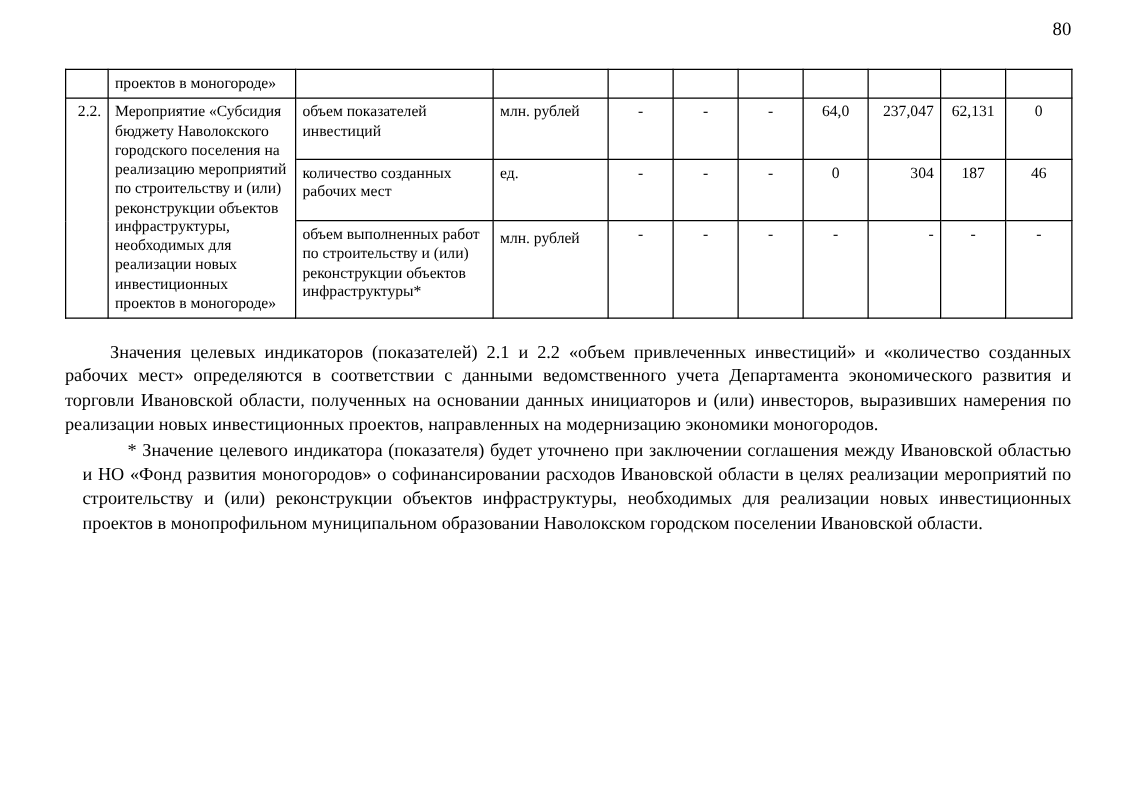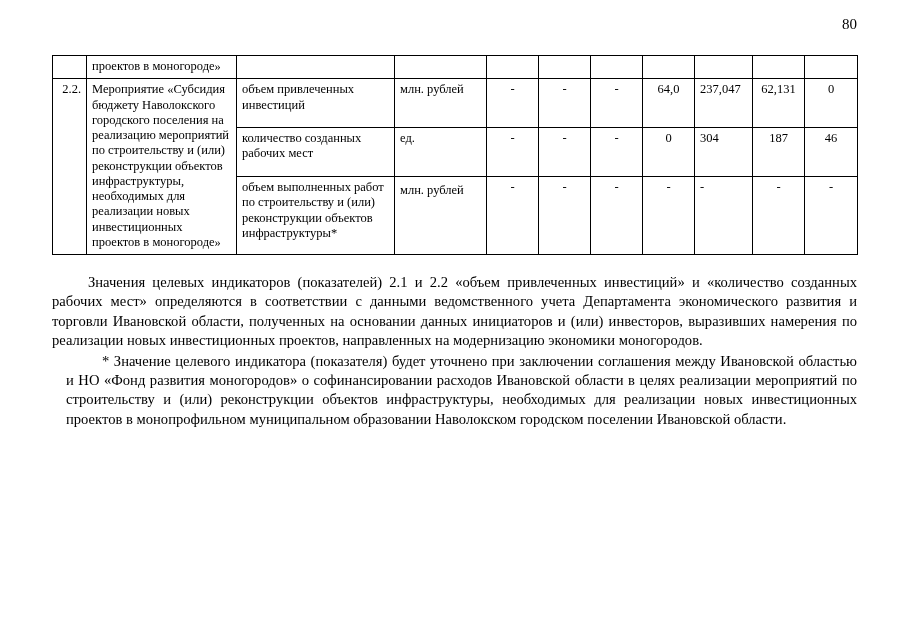--- a/index.html
+++ b/index.html
@@ -42,21 +42,21 @@
     border: 1px solid #000000;
     padding: 3px 5px 4px 5px;
     vertical-align: top;
     font-family: "Liberation Serif", serif;
   }
   td.c-num { width: 34px; text-align: right; vertical-align: top; }
   td.c-event { width: 150px; text-align: left; }
   td.c-ind { width: 158px; text-align: left; }
   td.c-unit { width: 92px; vertical-align: middle; }
   td.c-val { width: 52px; text-align: center; vertical-align: middle; }
-  td.c-val-w { width: 58px; text-align: left; vertical-align: middle; }
+  td.c-val-w { width: 58px; text-align: right; vertical-align: middle; }
   td.c-val-l { width: 62px; text-align: center; vertical-align: middle; }
 
   .top-row td { padding-top: 2px; padding-bottom: 2px; }
 
   .body-text {
     position: absolute;
     left: 52px;
     top: 273px;
     width: 805px;
     font-size: 14.6px;
@@ -106,21 +106,21 @@
         <td class="c-val"></td>
         <td class="c-val"></td>
         <td class="c-val-w"></td>
         <td class="c-val"></td>
         <td class="c-val-l"></td>
       </tr>
 
       <tr>
         <td class="c-num" rowspan="3">2.2.</td>
         <td class="c-event" rowspan="3">Мероприятие «Субсидия бюджету Наволокского городского поселения на реализацию мероприятий по строительству и (или) реконструкции объектов инфраструктуры, необходимых для реализации новых инвестиционных проектов в моногороде»</td>
-        <td class="c-ind">объем привлеченных инвестиций</td>
+        <td class="c-ind">объем показателей инвестиций</td>
         <td class="c-unit">млн. рублей</td>
         <td class="c-val">-</td>
         <td class="c-val">-</td>
         <td class="c-val">-</td>
         <td class="c-val">64,0</td>
         <td class="c-val-w">237,047</td>
         <td class="c-val">62,131</td>
         <td class="c-val-l">0</td>
       </tr>
 

